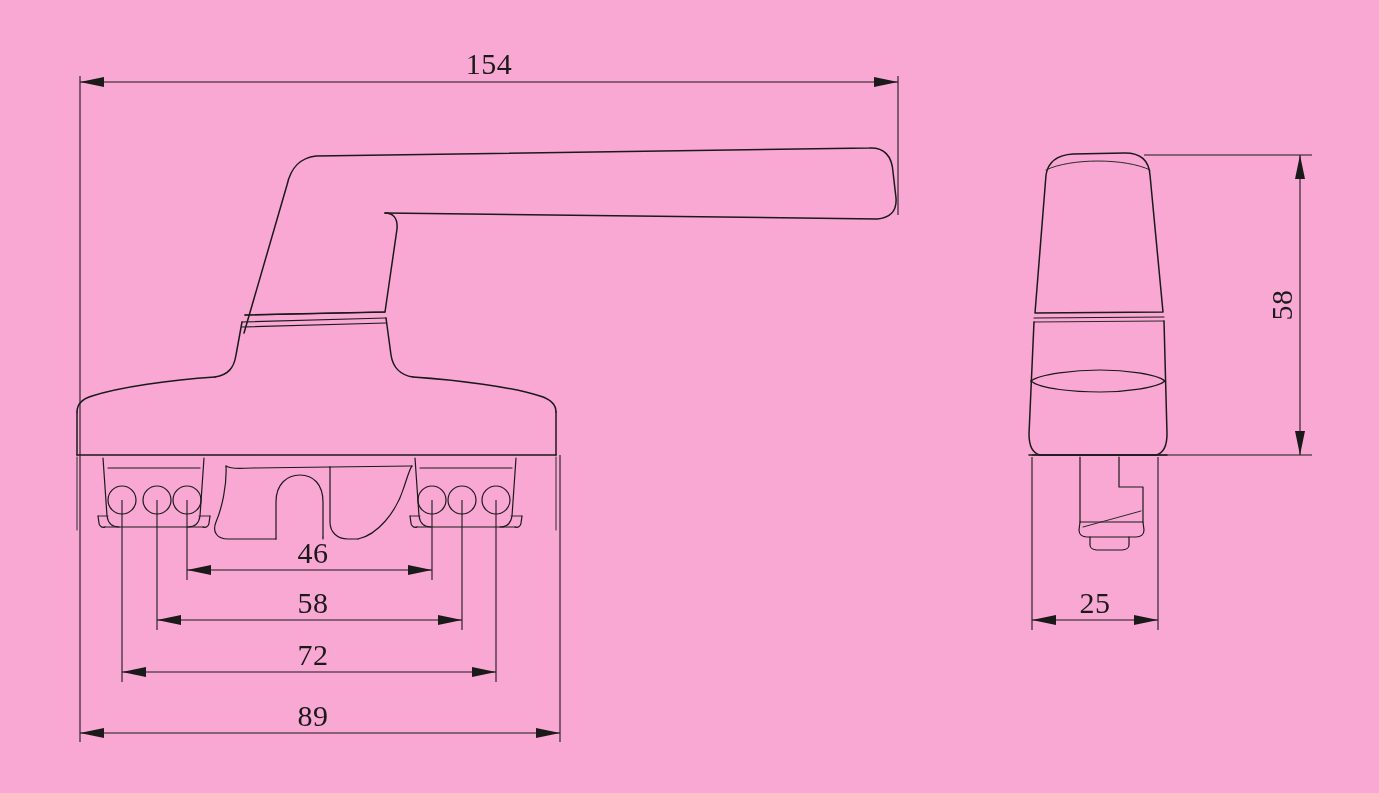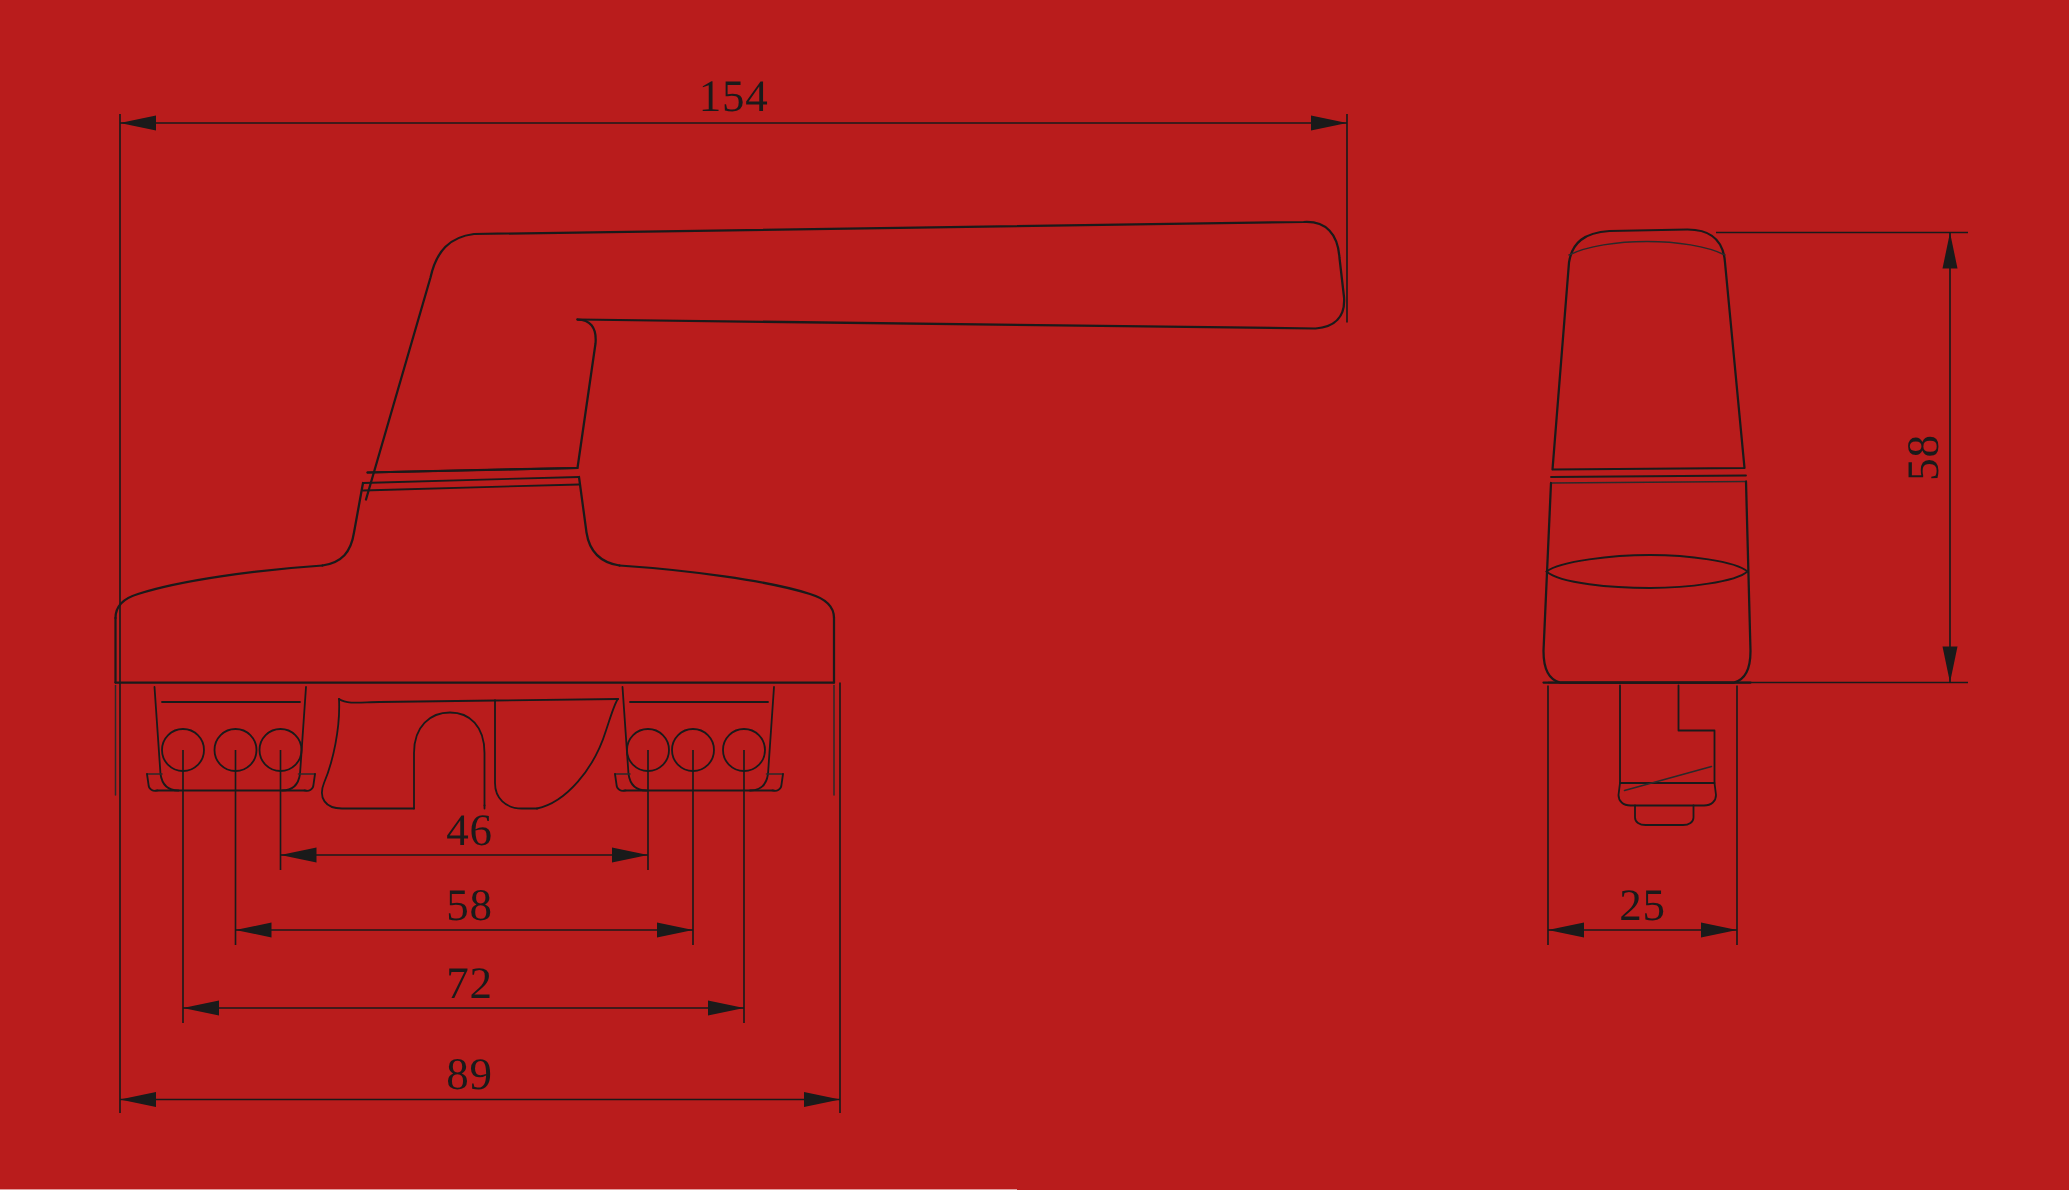--- a/index.html
+++ b/index.html
@@ -11,21 +11,21 @@
   body {
     width: 1379px;
     height: 793px;
     overflow: hidden;
     font-family: "Liberation Serif", "DejaVu Serif", serif;
   }
   #drawing-root {
     position: relative;
     width: 1379px;
     height: 793px;
-    background: #b91c1c;
+    background: #f9a8d4;
   }
   svg#cad {
     display: block;
     width: 1379px;
     height: 793px;
   }
   .part-outline {
     fill: none;
     stroke: #1a1a1a;
     stroke-width: 1.5;

